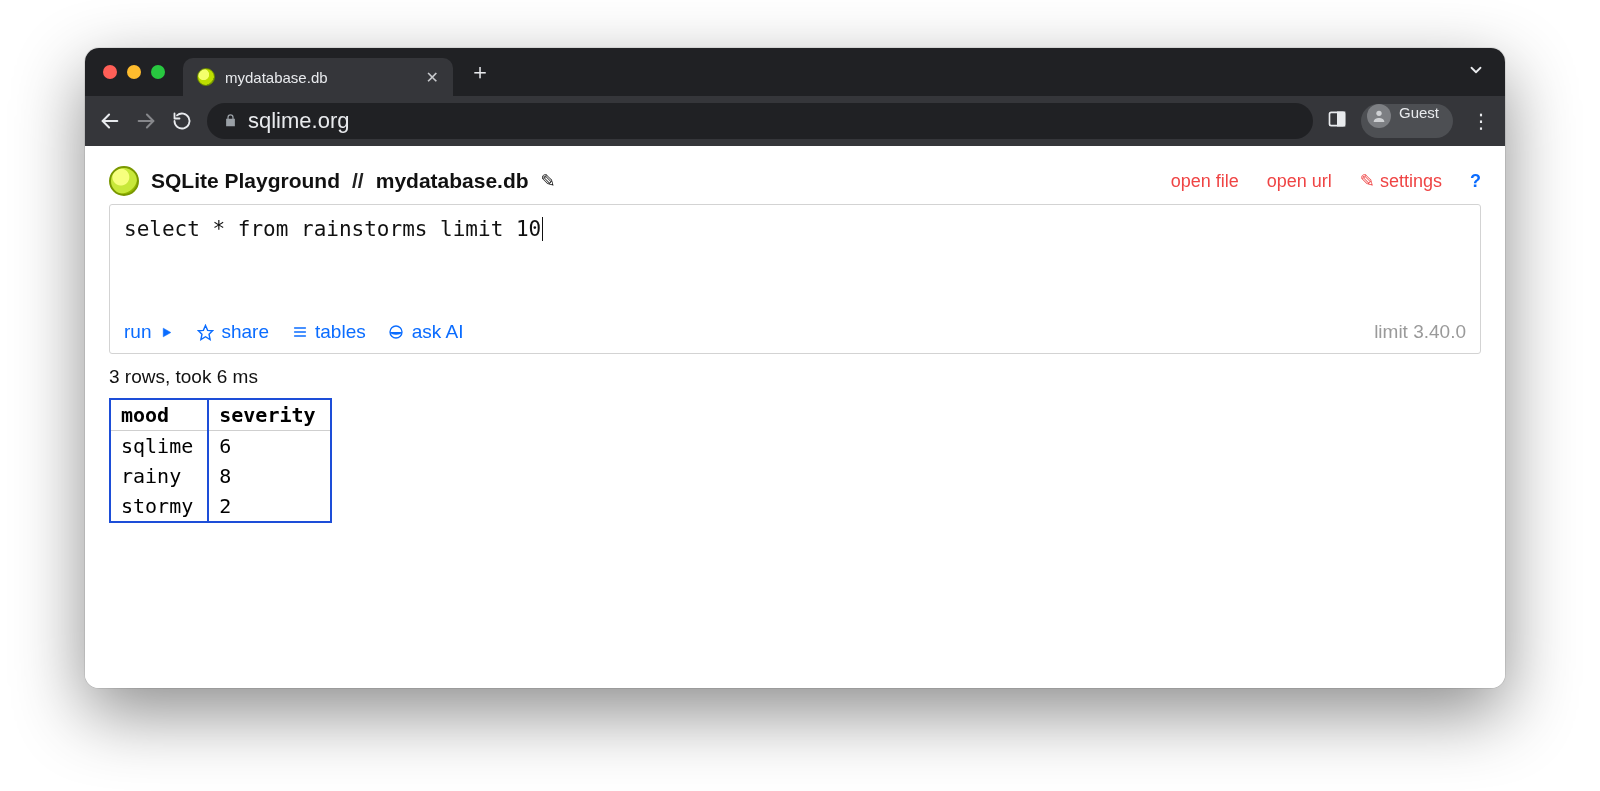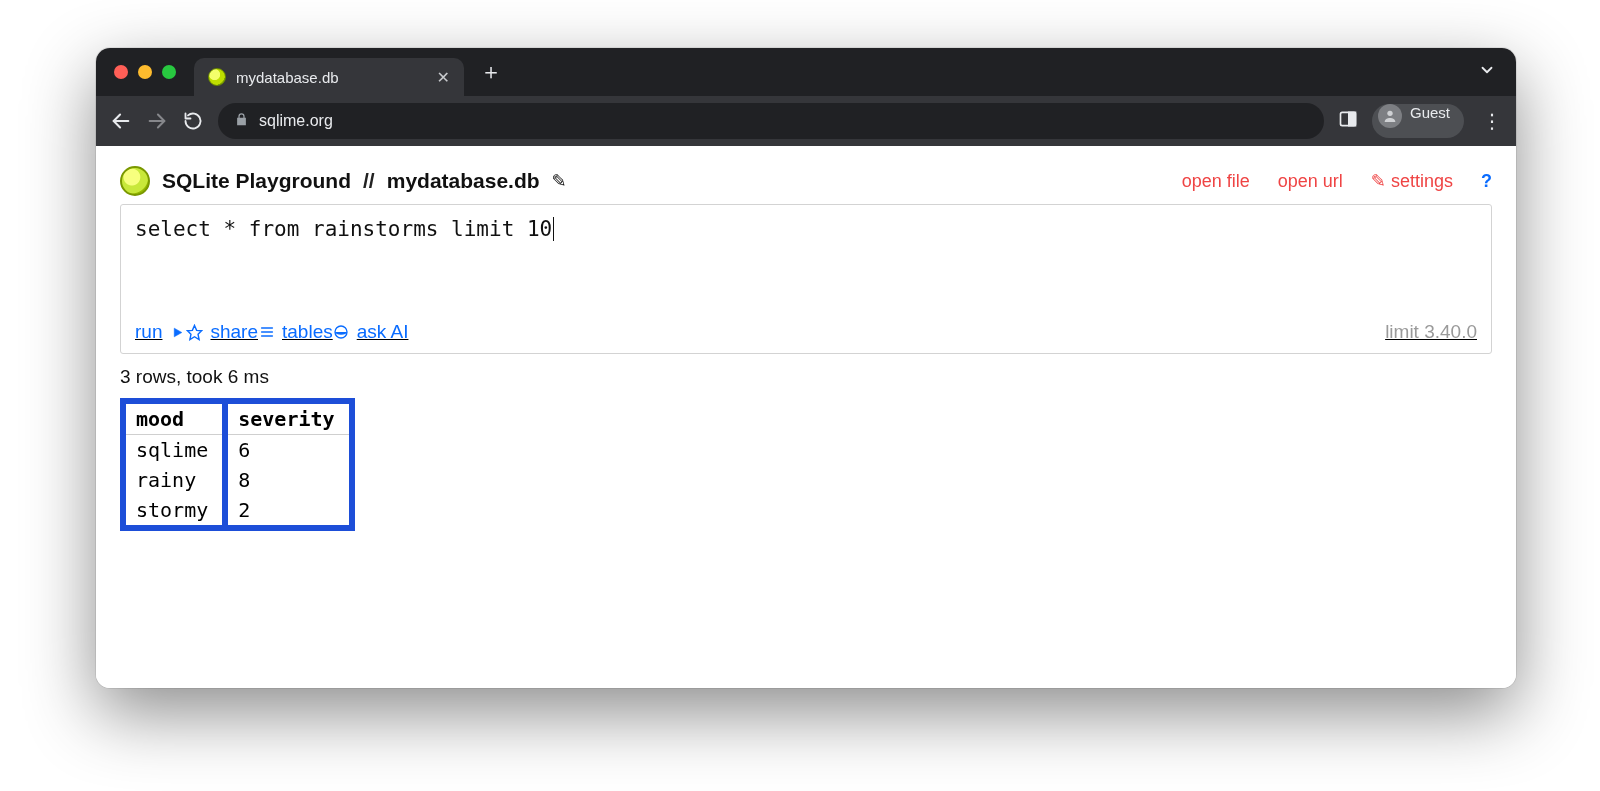--- a/index.html
+++ b/index.html
@@ -6,21 +6,21 @@
   body {
     font-family: -apple-system, BlinkMacSystemFont, "Segoe UI", Helvetica, Arial, sans-serif;
     background: #fff;
     width: 1600px;
     height: 791px;
     position: relative;
     overflow: hidden;
   }
   .window {
     position: absolute;
-    left: 96px;
+    left: 85px;
     top: 48px;
     width: 1420px;
     height: 640px;
     border-radius: 14px;
     overflow: hidden;
     box-shadow: 0 25px 70px rgba(0,0,0,.45), 0 0 0 1px rgba(0,0,0,.08);
     background: #fff;
     display: flex;
     flex-direction: column;
   }
@@ -77,21 +77,21 @@
   .omnibox {
     flex: 1;
     background: #202124;
     border-radius: 22px;
     height: 36px;
     display: flex;
     align-items: center;
     padding: 0 16px;
     gap: 10px;
     color: #e8eaed;
-    font-size: 16px;
+    font-size: 22px;
   }
   .omnibox .lock { color: #9aa0a6; }
   .right-chip {
     background: #4d4f53;
     border-radius: 20px;
     height: 34px;
     display: flex;
     padding: 0 14px 0 6px;
     gap: 8px;
     color: #e8eaed;
@@ -153,37 +153,37 @@
     white-space: pre;
     outline: none;
   }
   .editor-caret {
     display:inline-block; width:1px; height:1.15em; background:#111;
     vertical-align: text-bottom; margin-left:1px;
   }
   .editor-actions {
     display: flex;
     align-items: center;
+    gap: 22px;
     padding: 8px 14px 10px 14px;
     font-size: 19px;
-    text-decoration: underline;
   }
   .editor-actions a { color:#0a6cff; text-decoration:none; display:inline-flex; align-items:center; gap:7px; cursor:pointer; }
   .editor-actions .ver { margin-left:auto; color:#9a9a9a; font-size:19px; }
   .ico-sm { width:17px; height:17px; display:inline-flex; align-items:center; justify-content:center; }
   .ico-sm svg { stroke:#0a6cff; }
   .status-row { margin-top: 12px; font-size: 19px; color:#111; }
   table.results {
     margin-top: 10px;
     border-collapse: collapse;
     font-family: ui-monospace, SFMono-Regular, Menlo, Consolas, monospace;
     font-size: 20px;
   }
   table.results th, table.results td {
-    border: 6px solid #1d4ed8;
+    border: 2px solid #1d4ed8;
     padding: 3px 14px 3px 10px;
     text-align: left;
   }
   table.results th { font-weight: 700; }
   table.results tbody tr td { border-top: none; }
   table.results tbody tr:not(:last-child) td { border-bottom: none; }
   table.results thead th { border-bottom: 1px solid #cfcfcf; }
 </style>
 </head>
 <body>

